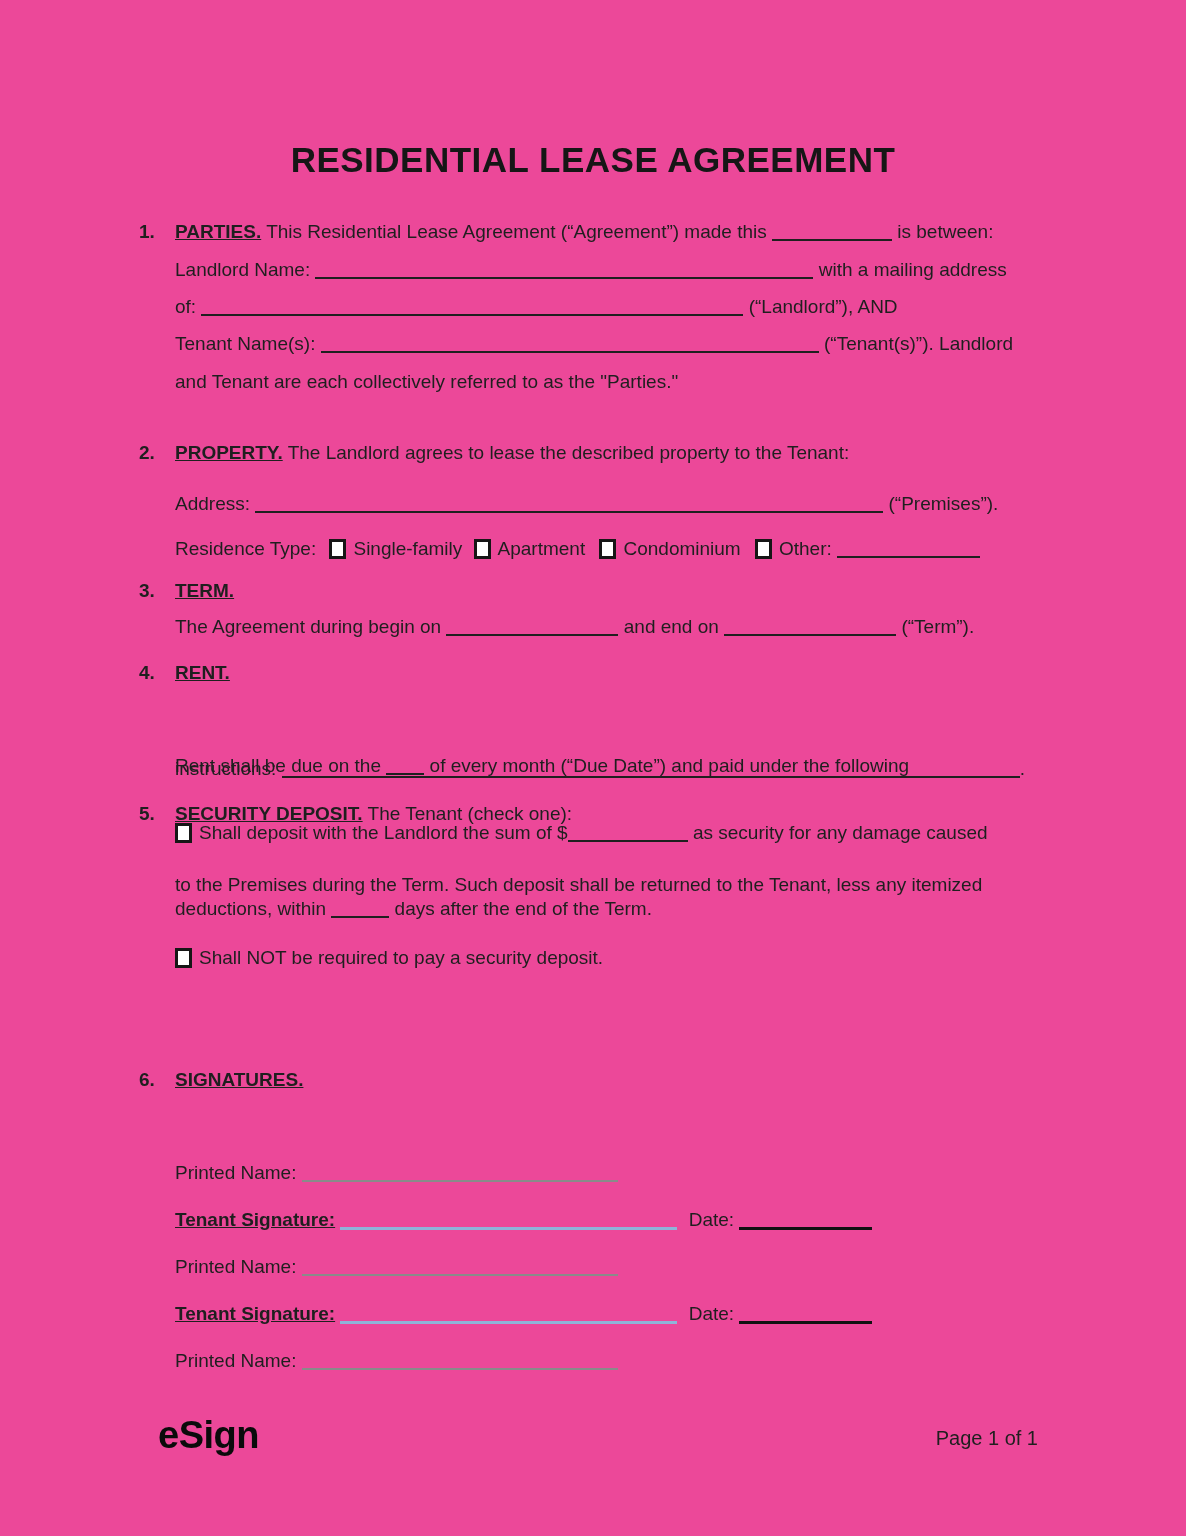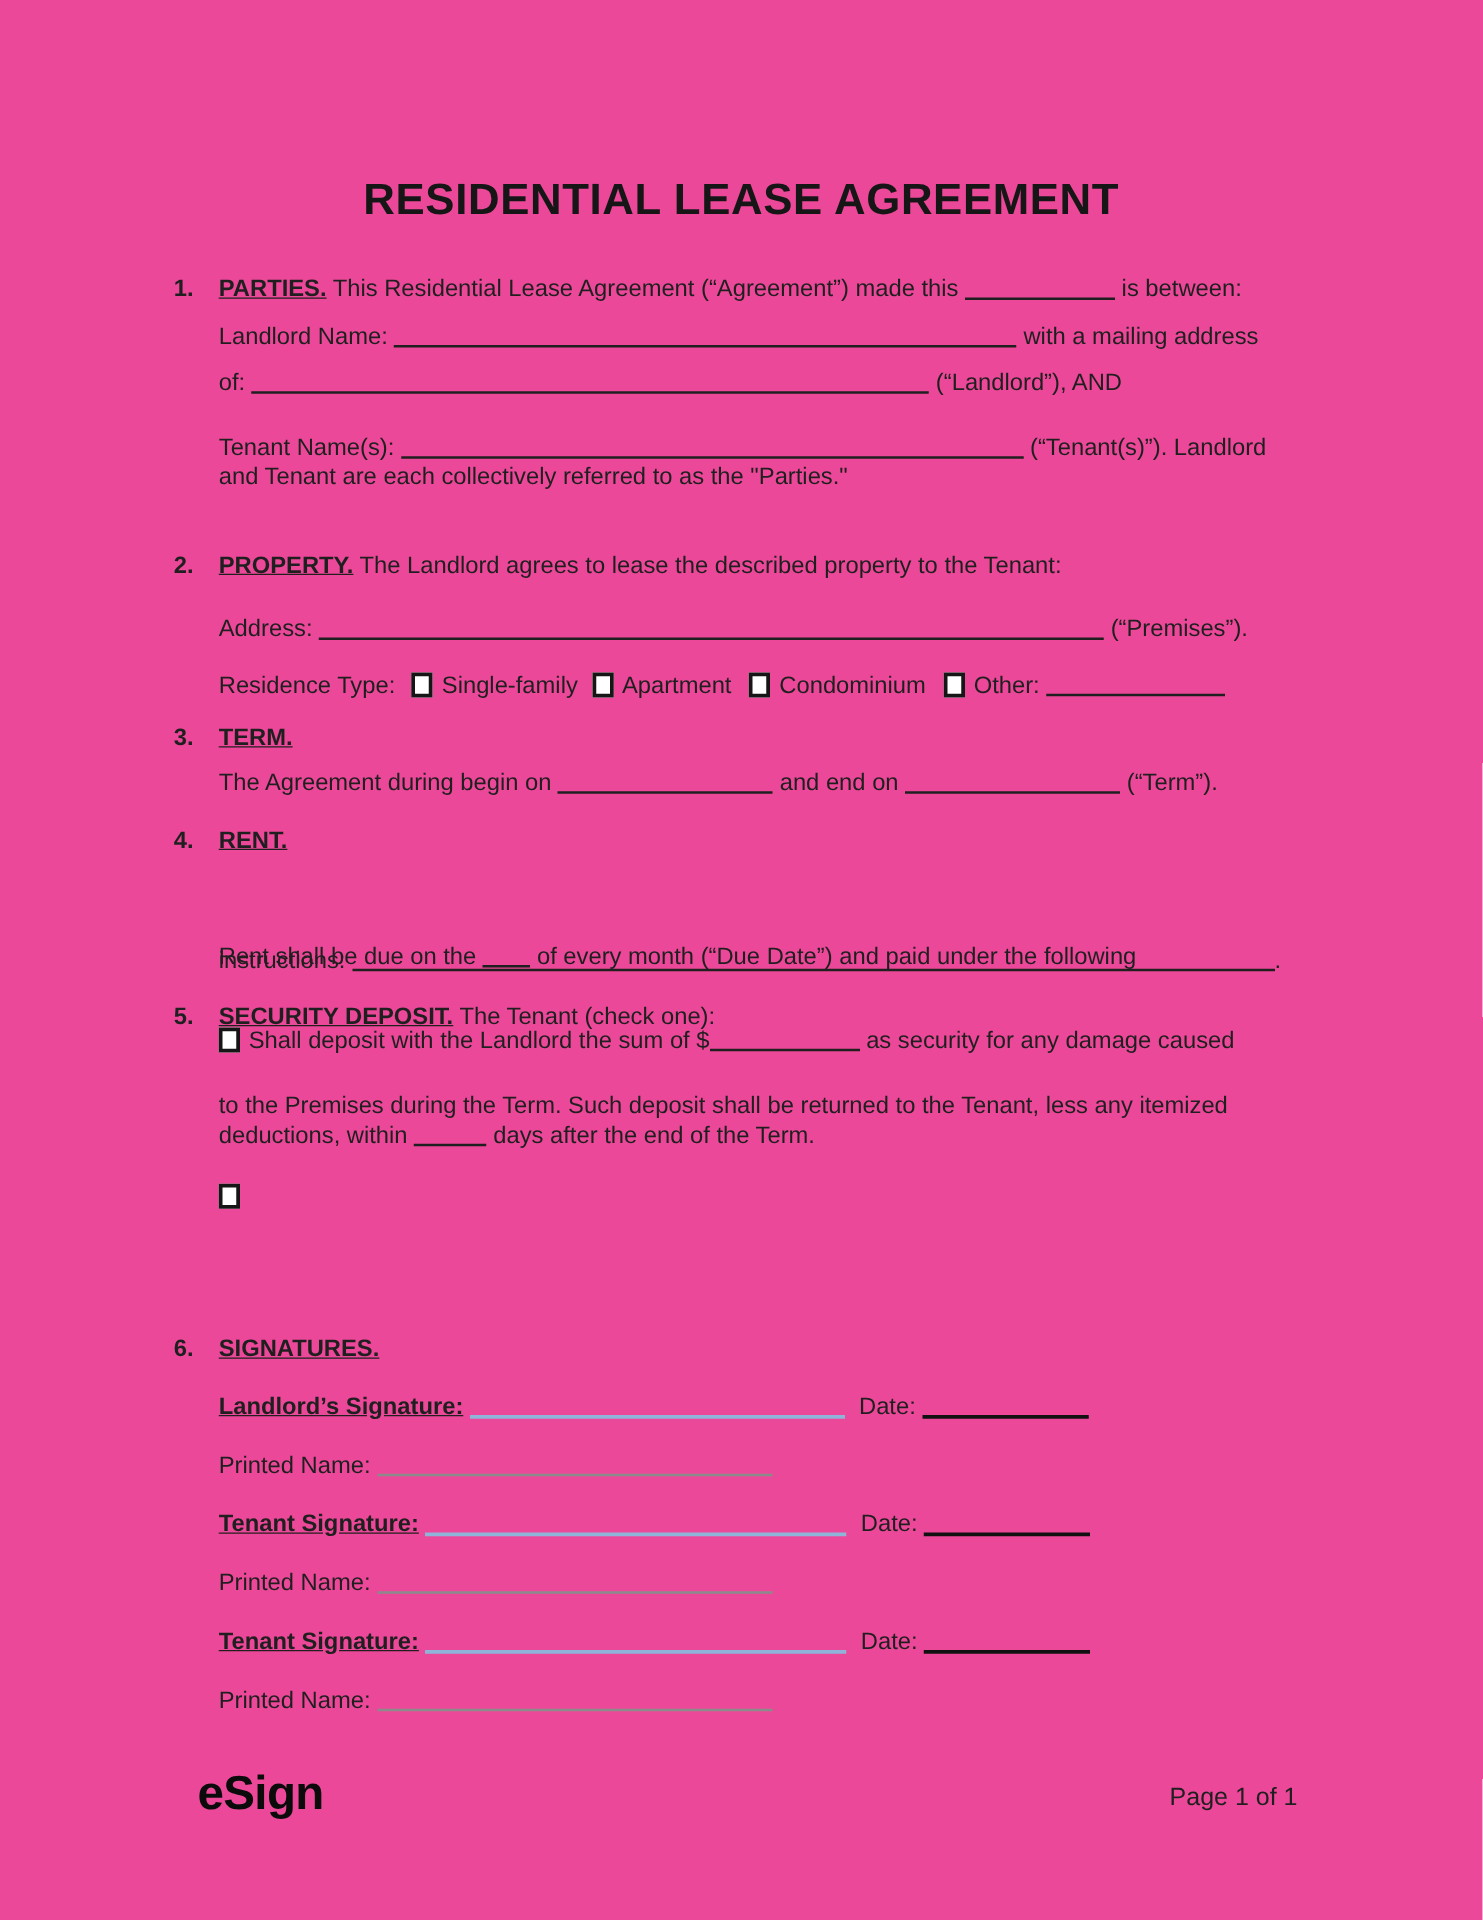--- a/index.html
+++ b/index.html
@@ -79,21 +79,21 @@
   <div class="line" style="top:257px">
     <span>Landlord Name:</span>
     <span class="blank" style="width:498px"></span>
     <span>with a mailing address</span>
   </div>
   <div class="line" style="top:294px">
     <span>of:</span>
     <span class="blank" style="width:542px"></span>
     <span>(“Landlord”), AND</span>
   </div>
-  <div class="line" style="top:346px">
+  <div class="line" style="top:331px">
     <span>Tenant Name(s):</span>
     <span class="blank" style="width:498px"></span>
     <span>(“Tenant(s)”). Landlord</span>
   </div>
   <div class="line" style="top:369px">
     <span>and Tenant are each collectively referred to as the "Parties."</span>
   </div>
 
   <div class="line" style="top:440px">
     <span class="num">2.</span><span class="hd">PROPERTY.</span>
@@ -147,33 +147,27 @@
   </div>
   <div class="line" style="top:873px; line-height:24px">
     <span>to the Premises during the Term. Such deposit shall be returned to the Tenant, less any itemized</span>
   </div>
   <div class="line" style="top:897px; line-height:24px">
     <span>deductions, within</span>
     <span class="blank" style="width:58px"></span>
     <span>days after the end of the Term.</span>
   </div>
   <div class="line" style="top:946px; line-height:24px">
-    <span class="chk"></span>
+    <span class="chk"></span><span>Shall NOT be required to pay a security deposit.</span>
   </div>
 
   <div class="line" style="top:1067px">
     <span class="num">6.</span><span class="hd">SIGNATURES.</span>
   </div>
 
-  <div class="line" style="top:1113px">
-    <span class="hd">Landlord’s Signature:</span>
-    <span class="sigline" style="width:300px"></span>
-    <span style="margin-left:6px">Date:</span>
-    <span class="dateline" style="width:133px"></span>
-  </div>
   <div class="line" style="top:1160px">
     <span>Printed Name:</span>
     <span class="grayline" style="width:316px"></span>
   </div>
 
   <div class="line" style="top:1207px">
     <span class="hd">Tenant Signature:</span>
     <span class="sigline" style="width:337px"></span>
     <span style="margin-left:6px">Date:</span>
     <span class="dateline" style="width:133px"></span>

